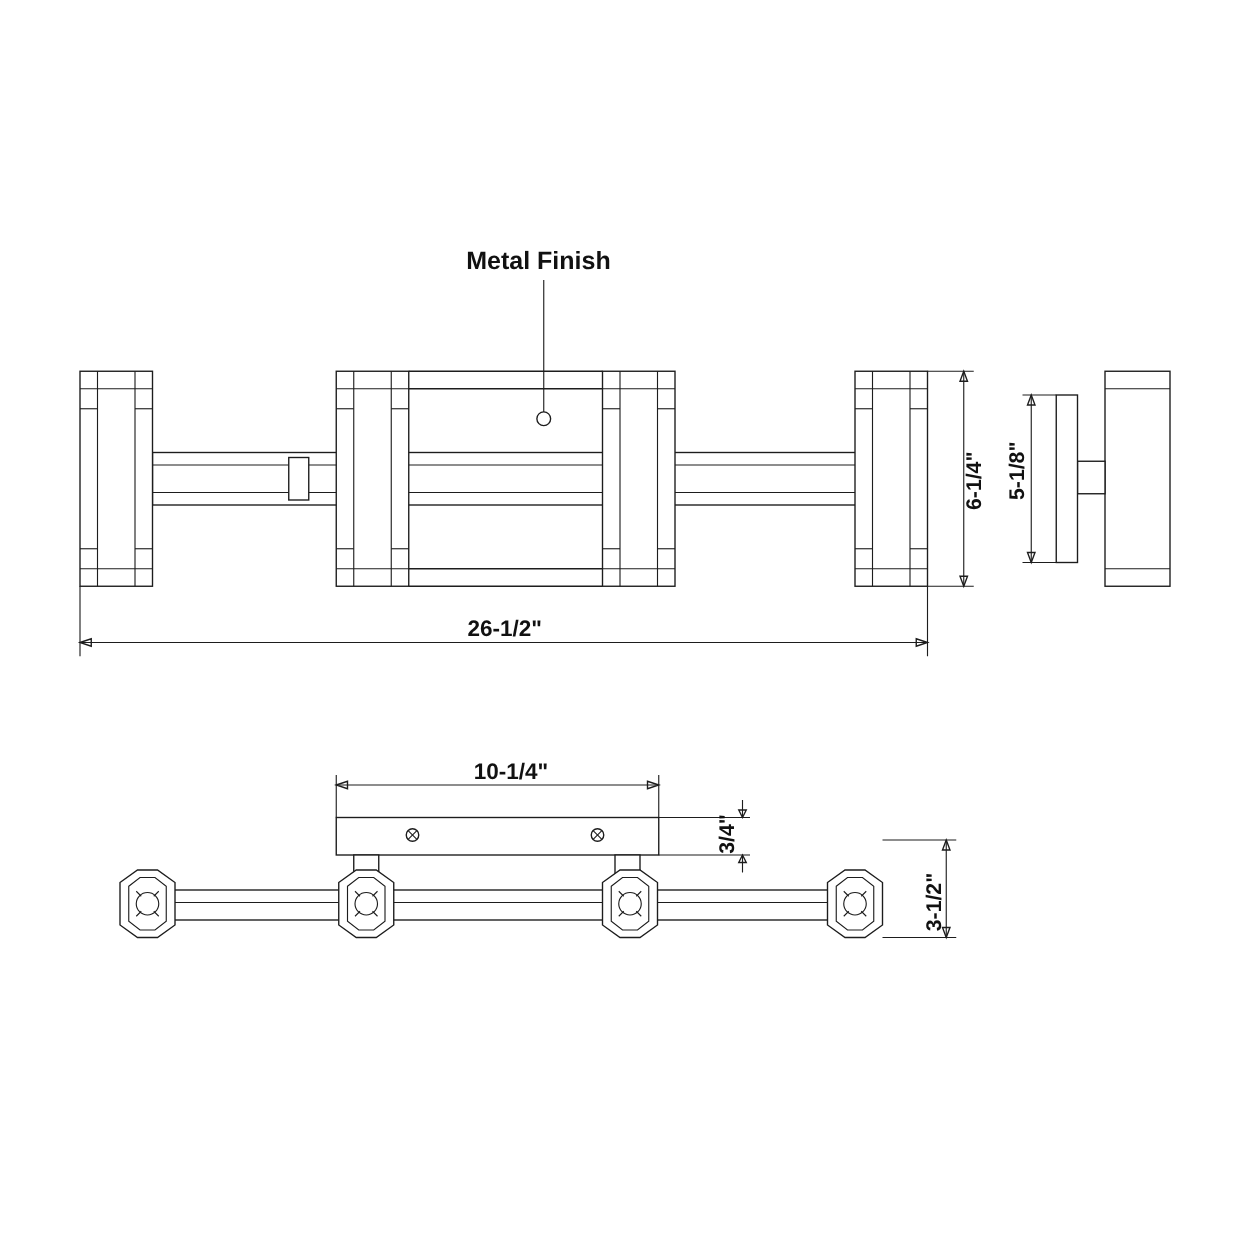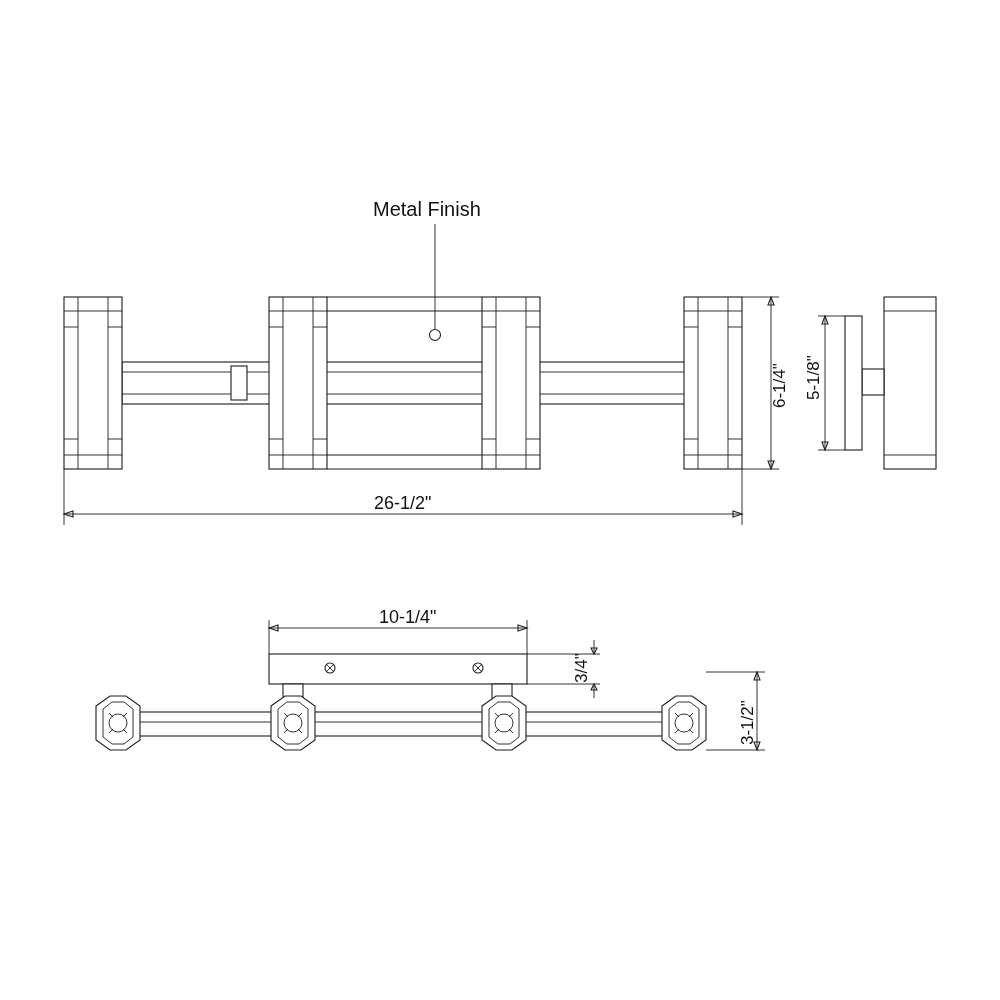--- a/index.html
+++ b/index.html
@@ -11,20 +11,21 @@
     width: 1000px;
     height: 1000px;
     font-family: "Liberation Sans", sans-serif;
     color: #1a1a1a;
     overflow: hidden;
   }
   #stage {
     position: relative;
     width: 796px;
     height: 1000px;
+    font-weight: bold;
   }
   svg.drawing {
     position: absolute;
     top: 0;
     left: 0;
     width: 1000px;
     height: 1000px;
   }
   .ln {
     stroke: #1d1d1d;

